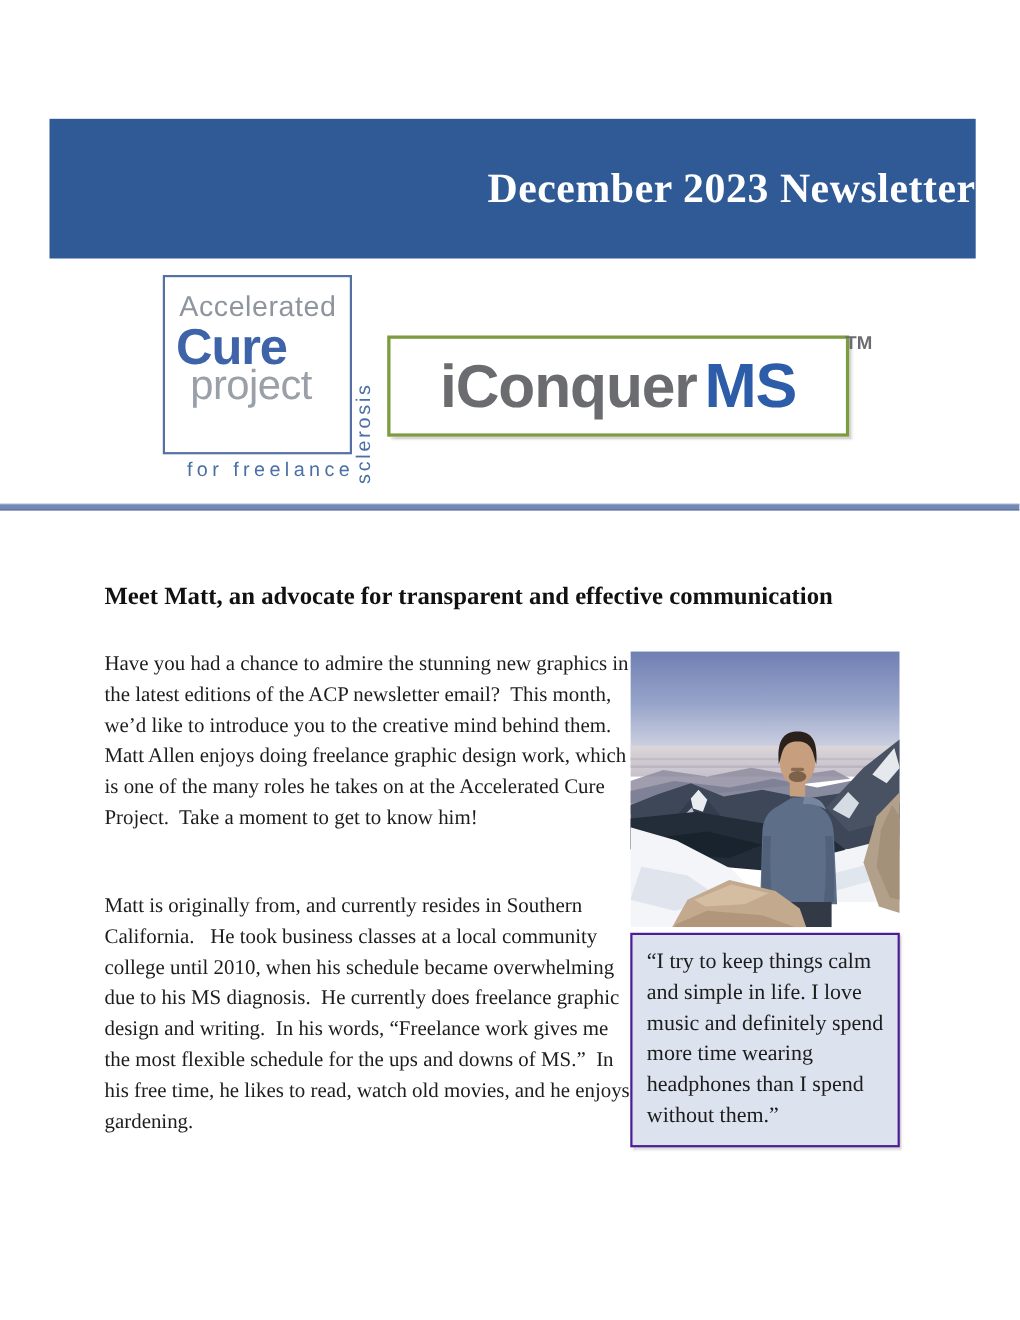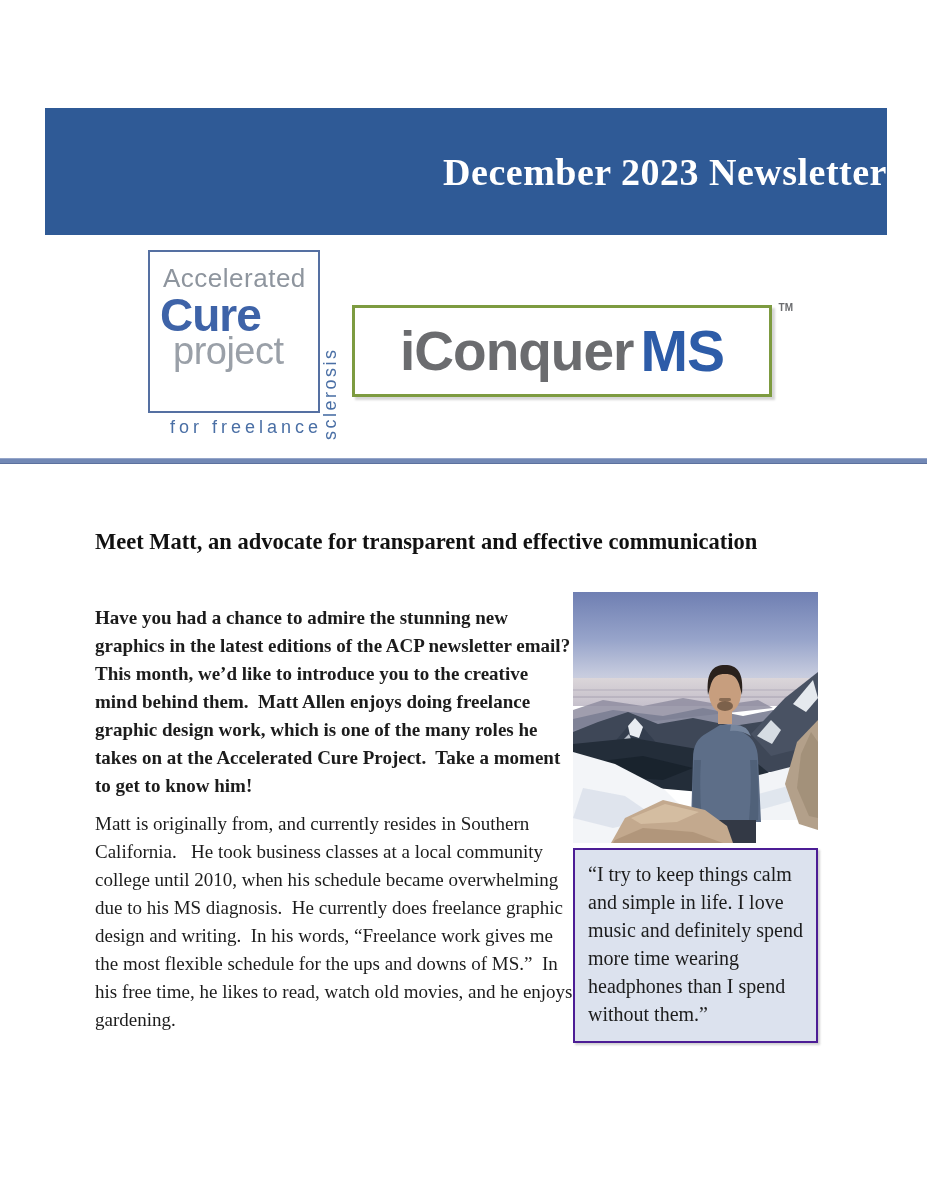--- a/index.html
+++ b/index.html
@@ -31,33 +31,33 @@
             font-family:"Liberation Sans", sans-serif;}
 
   
   .icq-box{position:absolute;left:352px;top:305px;width:414px;height:86px;
            border:3px solid #7d9b40;background:#ffffff;
            box-shadow:3px 3px 2px rgba(90,90,90,.25);
            display:flex;align-items:center;justify-content:center;
            font-family:"Liberation Sans", sans-serif;}
   .icq-gray{color:#6b6c6f;font-size:55px;font-weight:bold;letter-spacing:-1px;}
   .icq-blue{color:#2d5ca8;font-size:57px;font-weight:bold;margin-left:7px;letter-spacing:-1px;}
-  .icq-tm{position:absolute;right:-24px;top:-6px;font-size:10px;font-weight:bold;color:#6b6c6f;
+  .icq-tm{position:absolute;right:-24px;top:-6px;font-size:17px;font-weight:bold;color:#6b6c6f;
           font-family:"Liberation Sans", sans-serif;}
 
   
   .divider{position:absolute;left:0;top:458px;width:927px;height:4px;background:#7288b5;
            border-top:1px solid #94a5c9;border-bottom:1px solid #5c719e;}
 
   
   .heading{position:absolute;left:95px;top:529px;width:780px;
            font-size:22.5px;font-weight:bold;color:#111111;}
   .para{position:absolute;left:95px;width:478px;font-size:19px;line-height:28px;
         color:#1c1c1c;white-space:pre-wrap;}
-  .para1{top:604px;font-weight:bold;}
+  .para1{top:590px;}
   .para2{top:810px;}
 
   
   .photo{position:absolute;left:573px;top:592px;width:245px;height:251px;overflow:hidden;}
   .photo svg{display:block;width:100%;height:100%;}
   .quote-box{position:absolute;left:573px;top:848px;width:245px;height:195px;
              box-sizing:border-box;background:#dce2ee;border:2px solid #4c1d95;
              box-shadow:2px 2px 2px rgba(120,120,120,.35);
              padding:10px 9px 10px 13px;font-size:20px;line-height:28px;color:#1c1c1c;}
 </style>

